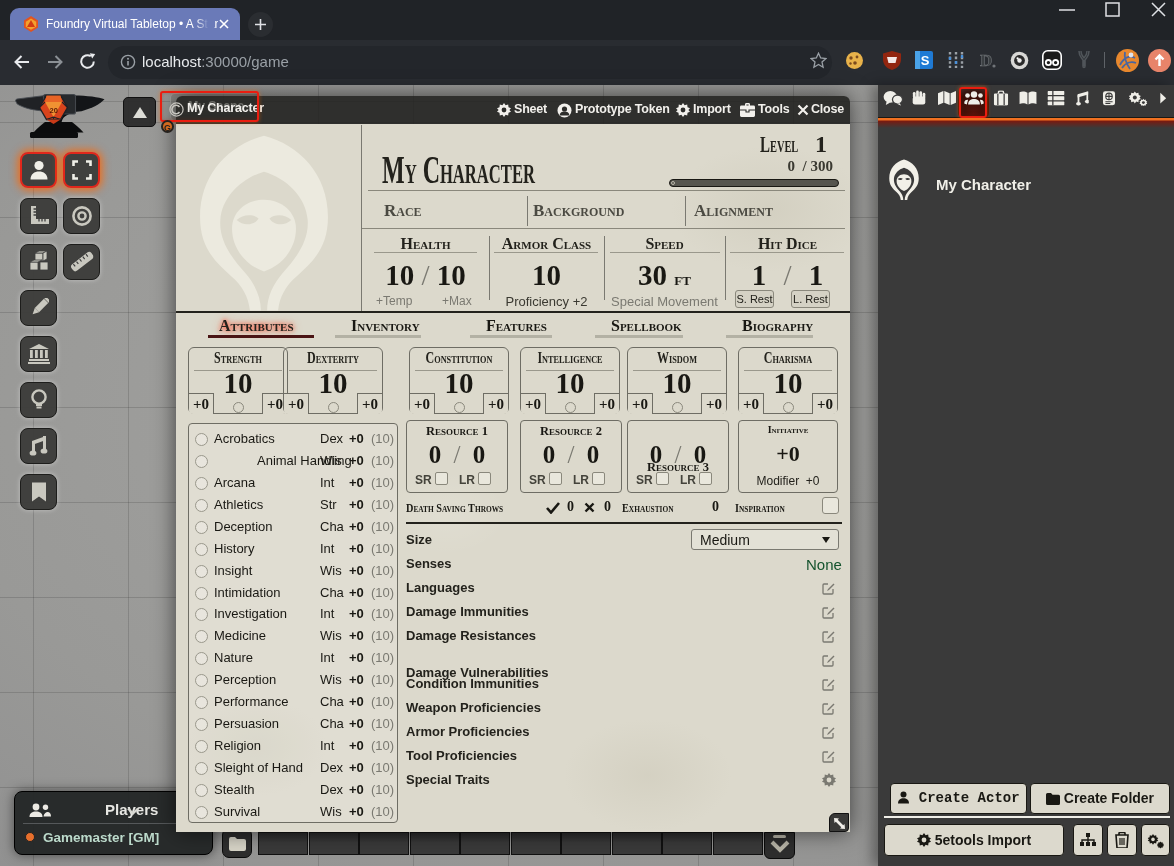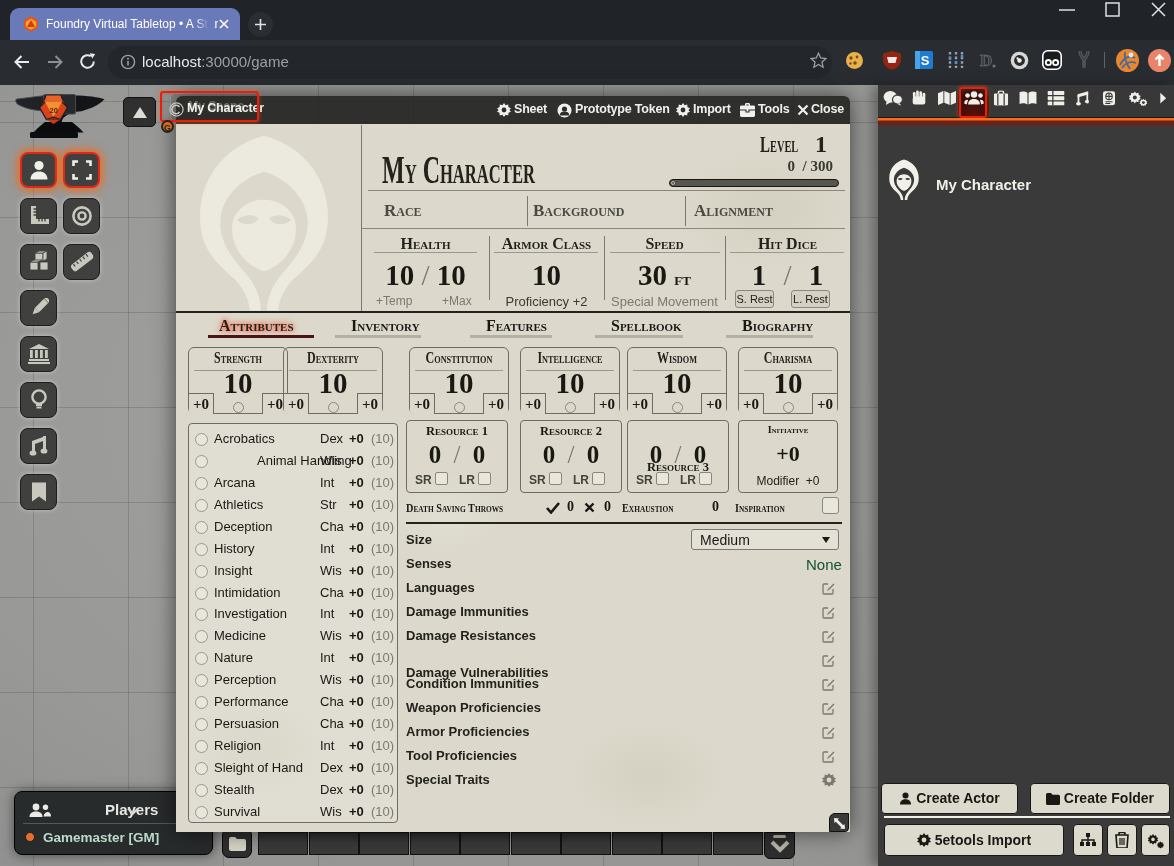--- a/index.html
+++ b/index.html
@@ -776,21 +776,21 @@
     <div id="sdir">
       <svg class="abs" style="left:8px;top:2px" width="36" height="46" viewBox="0 0 100 116">
           <path d="M50 4 C27 10 9 29 9 56 C9 76 19 85 29 94 C36 100 40 107 41 116 L48 116 C48 107 44 99 38 92 C30 83 21 72 22 58 C23 43 36 31 50 27 C64 31 77 43 78 58 C79 72 70 83 62 92 C56 99 52 107 52 116 L59 116 C60 107 64 100 71 94 C81 85 91 76 91 56 C91 29 73 10 50 4 Z" fill="#f2f0e8"></path>
           <path d="M50 45 C38.5 45 29.5 53 29.5 63.5 C29.5 76 38 87 50 91 C62 87 70.5 76 70.5 63.5 C70.5 53 61.5 45 50 45 Z" fill="#f2f0e8"></path>
           <path d="M32.5 58 C36 54.5 43 54 46.5 57 C44 61.5 36.5 62 32.5 58 Z" fill="#3a3a3a"></path>
           <path d="M67.5 58 C64 54.5 57 54 53.5 57 C56 61.5 63.5 62 67.5 58 Z" fill="#3a3a3a"></path>
         </svg>
       <div class="abs" style="left:58px;top:22px;font-size:15px;font-weight:bold;color:#f0efe8;">My Character</div>
     </div>
 
-    <div class="sbbtn" style="left:3px;top:698px;width:137px;line-height:29px;">
+    <div class="sbbtn" style="left:12px;top:698px;width:137px;line-height:29px;font-family:Liberation Mono, monospace;">
       <svg style="vertical-align:-2px" width="13" height="13" viewBox="0 0 13 13">
           <circle cx="6.5" cy="3.4" r="3" fill="#191813"></circle>
           <path d="M1 12.5 C1 8.8 3.5 7.3 6.5 7.3 C9.5 7.3 12 8.8 12 12.5 Z" fill="#191813"></path>
         </svg>
       Create Actor</div>
     <div class="sbbtn" style="left:152px;top:698px;width:140px;line-height:29px;">
       <svg style="vertical-align:-2px" width="14" height="12" viewBox="0 0 14 12">
           <path d="M0 1.5 Q0 0 1.5 0 H5 L6.5 1.7 H12.5 Q14 1.7 14 3.2 V10.5 Q14 12 12.5 12 H1.5 Q0 12 0 10.5 Z" fill="#191813"></path>
         </svg>
       Create Folder</div>

